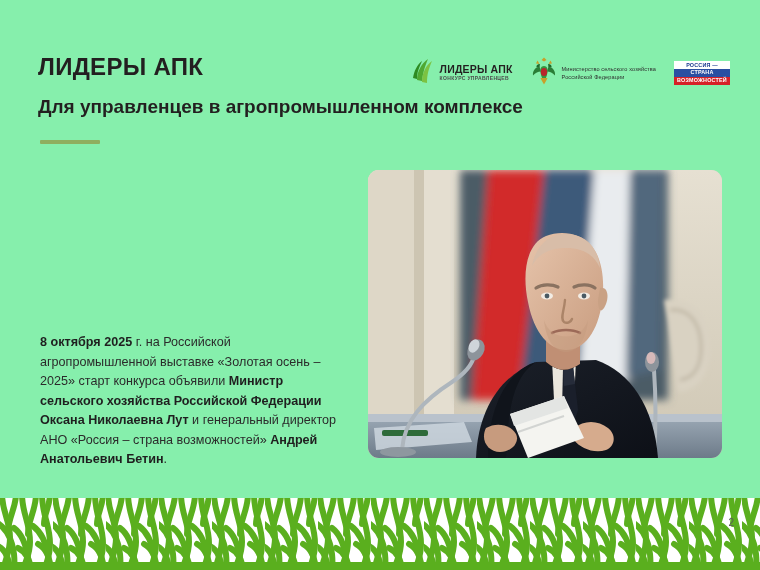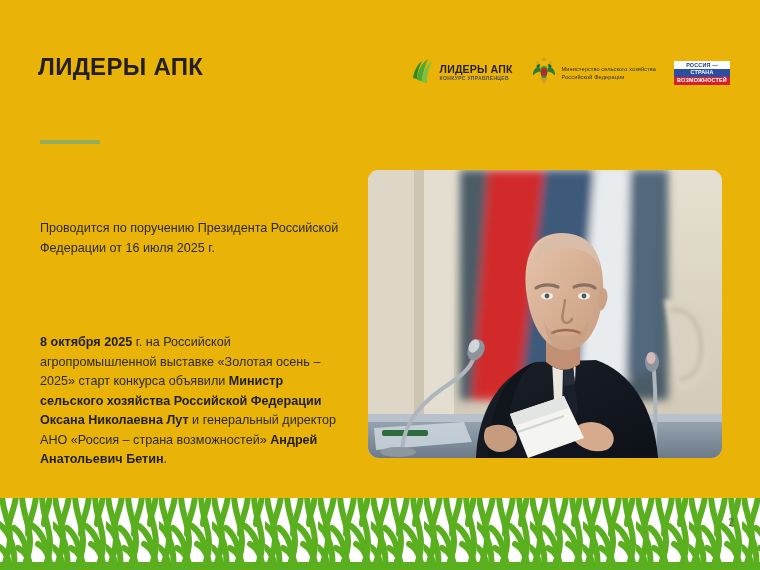--- a/index.html
+++ b/index.html
@@ -7,21 +7,21 @@
     padding: 0;
     background: #ffffff;
   }
   body {
     font-family: "Liberation Sans", sans-serif;
   }
   #slide {
     position: relative;
     width: 760px;
     height: 570px;
-    background: #eab308;
+    background: #86efac;
     overflow: hidden;
   }
 
   
   .slide-title {
     position: absolute;
     left: 38px;
     top: 55px;
     font-size: 24px;
     font-weight: bold;
@@ -169,20 +169,21 @@
     z-index: 5;
   }
 </style>
 </head>
 <body>
 
 <div id="slide">
 
   <div class="slide-title">ЛИДЕРЫ АПК</div>
 
+  <div class="slide-subtitle">Для управленцев в агропромышленном комплексе</div>
 
   <div class="accent-rule"></div>
 
   <div class="logo-strip">
 
     <div class="logo">
       <span class="logo-mark">
         <svg width="22" height="26" viewBox="0 0 22 26">
           <path d="M4 22 C4 13, 9 5, 15 1 C12 8, 10 14, 9 23 Z" fill="#4fa832"></path>
           <path d="M9 24 C9 15, 13 7, 19 3 C16 10, 14 16, 14 25 Z" fill="#7cc242"></path>
@@ -223,23 +224,20 @@
     </div>
 
     <div class="rsv-logo">
       <span class="rsv-row rsv-row1">РОССИЯ —</span>
       <span class="rsv-row rsv-row2">СТРАНА</span>
       <span class="rsv-row rsv-row3">ВОЗМОЖНОСТЕЙ</span>
     </div>
 
   </div>
 
-  <div class="body-block para-1">
-    <p>Проводится по поручению Президента Российской Федерации от 16 июля 2025 г.</p>
-  </div>
 
   <div class="body-block para-2">
     <p><b>8 октября 2025</b><span> г. на Российской агропромышленной выставке «Золотая осень – 2025» старт конкурса объявили </span><b>Министр сельского хозяйства Российской Федерации Оксана Николаевна Лут</b><span> и генеральный директор АНО «Россия – страна возможностей» </span><b>Андрей Анатольевич Бетин</b><span>.</span></p>
   </div>
 
   <div class="photo-frame">
     <svg width="354" height="288" viewBox="0 0 354 288">
       <defs>
         <linearGradient id="wallG" x1="0" y1="0" x2="0" y2="1">
           <stop offset="0" stop-color="#e6e0d2"></stop>

